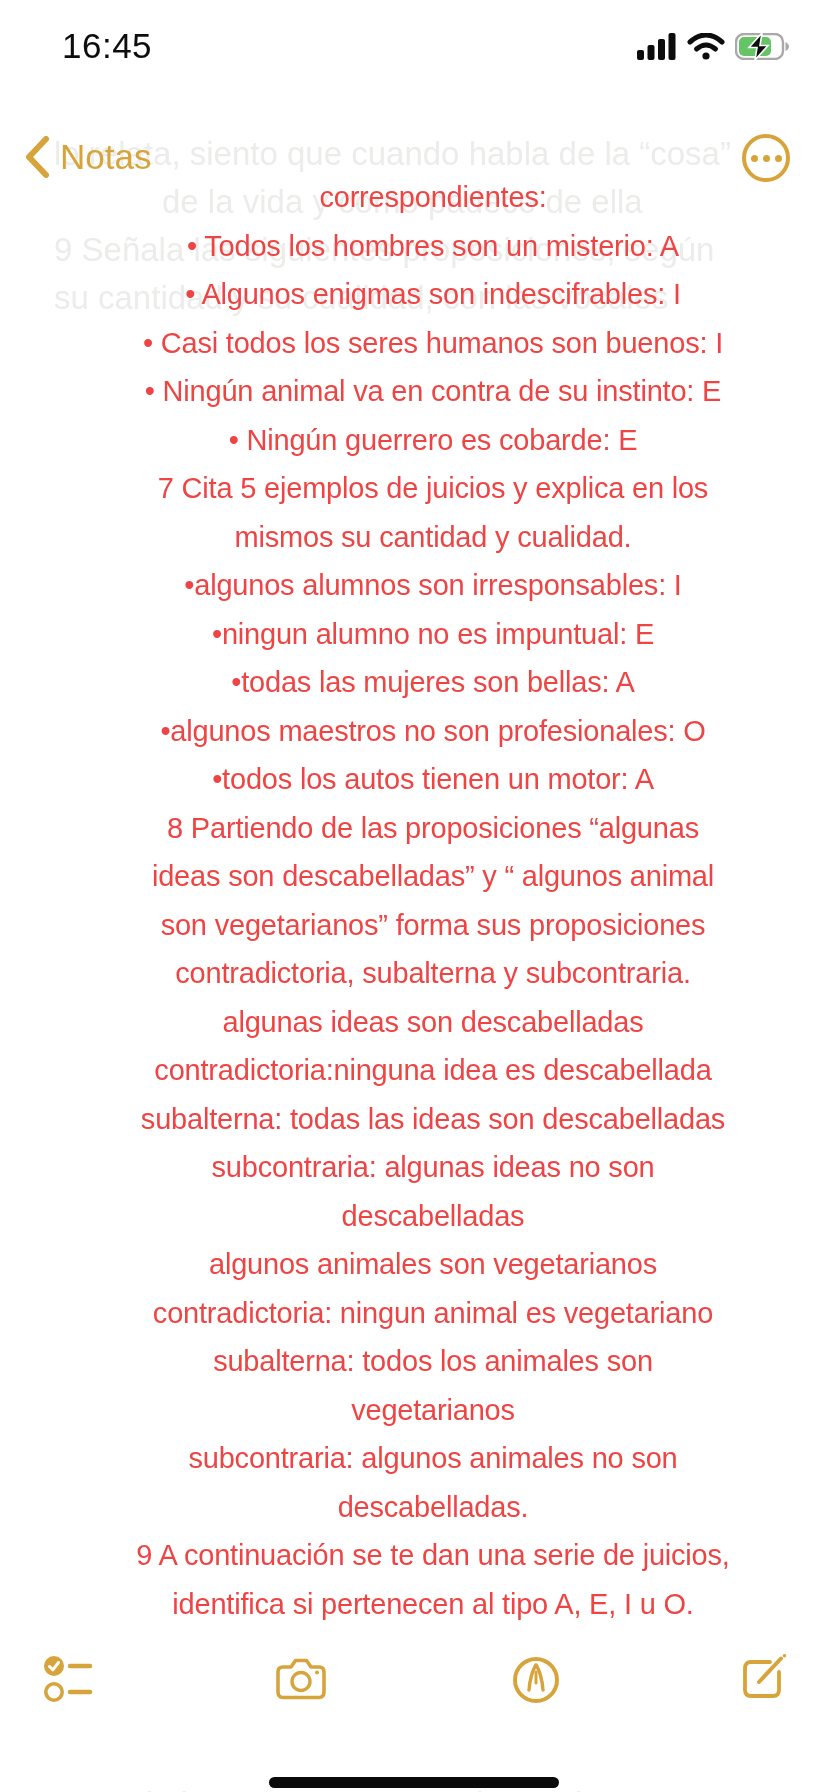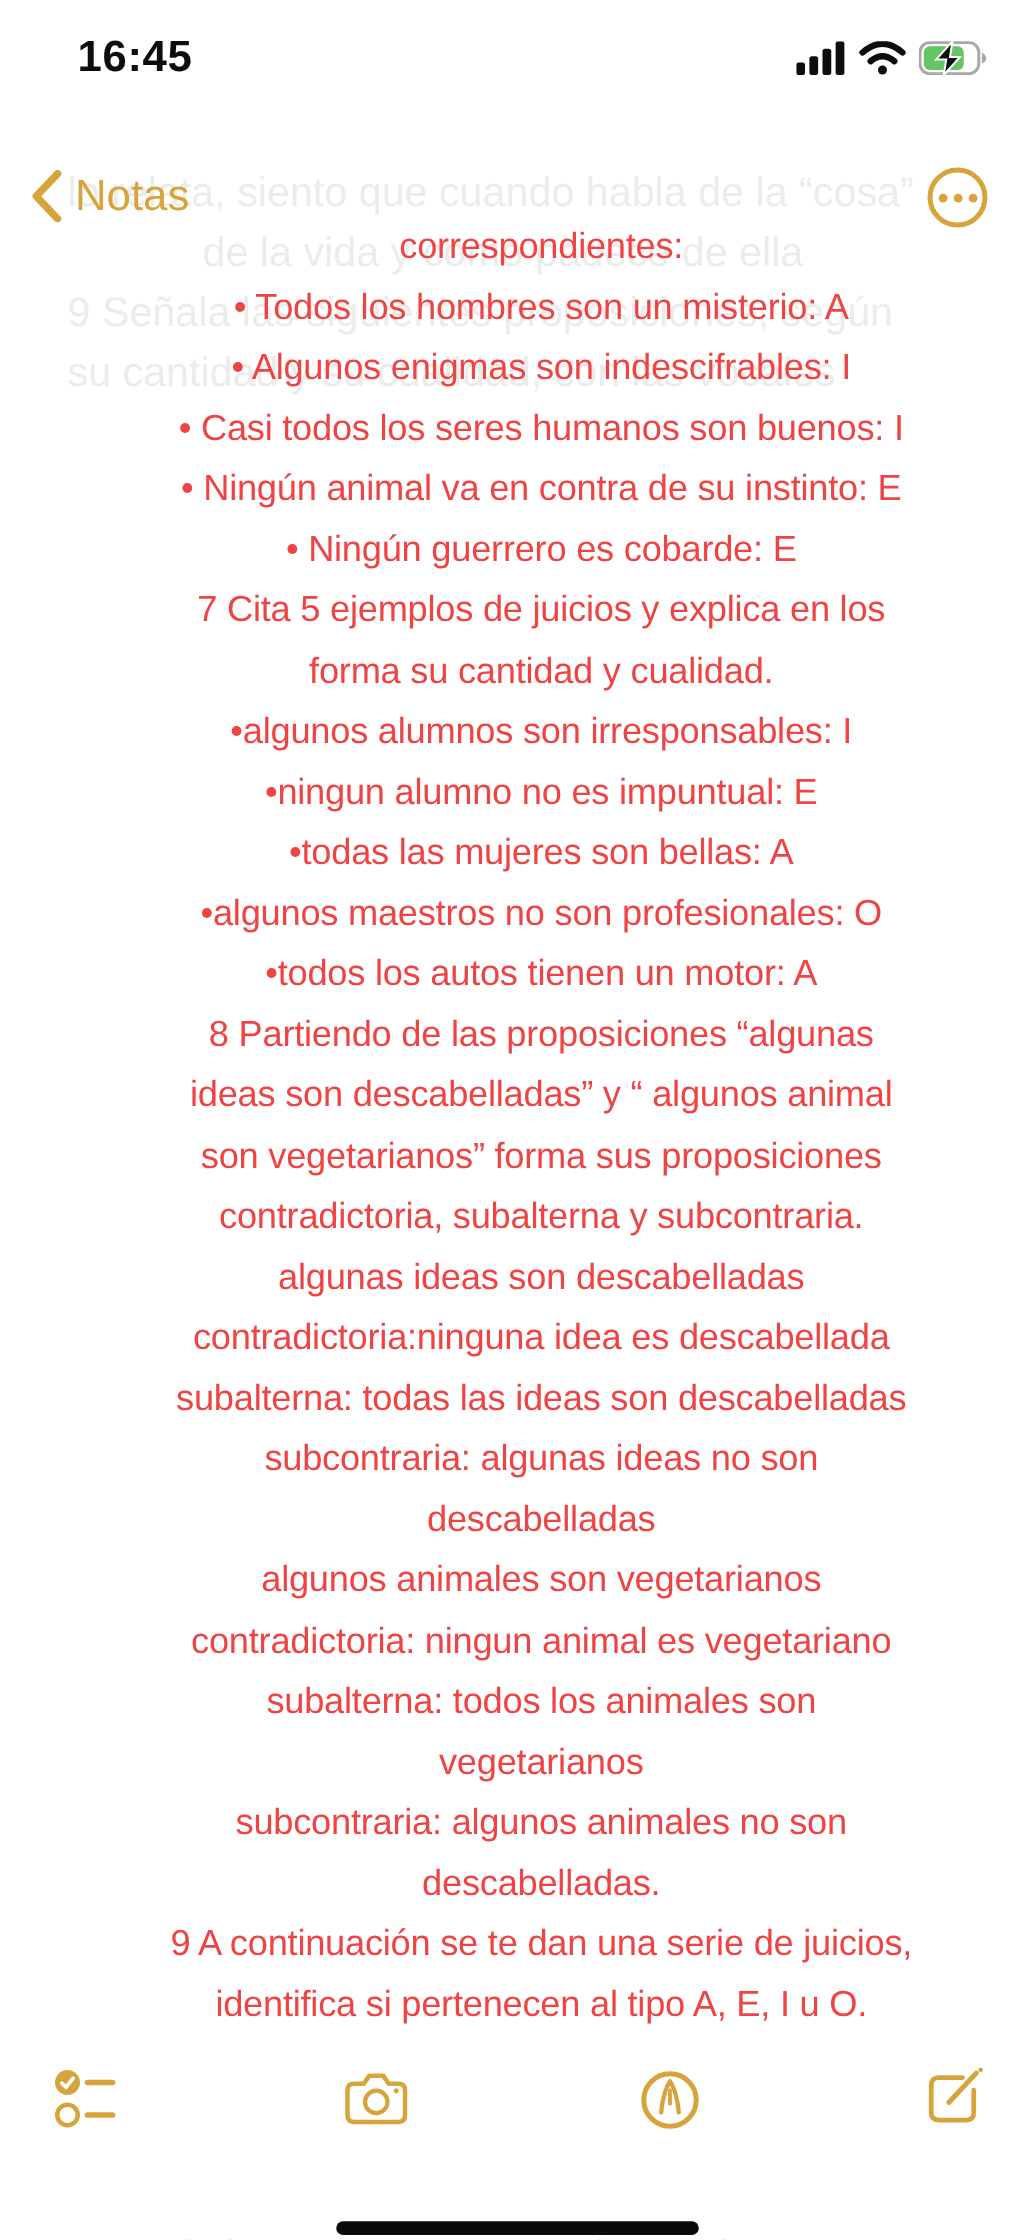--- a/index.html
+++ b/index.html
@@ -11,21 +11,21 @@
 
   
   .faded-layer { position:absolute; color:#ececea; font-size:33px; line-height:48px; white-space:pre; }
   .faded-top    { top:-14px; left:54px; right:10px; }
   .faded-top .faded-line:nth-of-type(2){ padding-left:108px; }
   .faded-bottom { top:1634px; left:54px; line-height:48.5px; }
   .faded-footer { top:1780px; left:58px; }
 
   
   .status-bar { position:absolute; top:0; left:0; right:0; height:90px; }
-  .status-time { position:absolute; left:62px; top:26px; font-size:35px; font-weight:700; color:#0d0d0d; letter-spacing:0.5px; }
+  .status-time { position:absolute; left:62px; top:26px; font-size:35px; font-weight:400; color:#0d0d0d; letter-spacing:0.5px; }
   .status-icons { position:absolute; right:38px; top:33px; display:flex; align-items:flex-end; gap:10px; }
 
   
   .nav-bar { position:absolute; top:128px; left:0; right:0; height:66px; }
   .back-button { position:absolute; left:24px; top:8px; display:flex; align-items:center; gap:10px; cursor:pointer; }
   .back-label { color:#d7a43b; font-size:35px; }
   .more-button { position:absolute; right:38px; top:6px; width:48px; height:48px;
     border:4px solid #d7a43b; border-radius:50%; background:transparent;
     display:flex; align-items:center; justify-content:center; gap:5px; cursor:pointer; }
   .more-button .dot { width:7px; height:7px; border-radius:50%; background:#d7a43b; }
@@ -93,21 +93,21 @@
 
   <div class="note-body">
 
   <div class="note-line">correspondientes:</div>
       <div class="note-line">• Todos los hombres son un misterio: A</div>
       <div class="note-line">• Algunos enigmas son indescifrables: I</div>
       <div class="note-line">• Casi todos los seres humanos son buenos: I</div>
       <div class="note-line">• Ningún animal va en contra de su instinto: E</div>
       <div class="note-line">• Ningún guerrero es cobarde: E</div>
       <div class="note-line">7 Cita 5 ejemplos de juicios y explica en los</div>
-      <div class="note-line">forma su cantidad y cualidad.</div>
+      <div class="note-line">mismos su cantidad y cualidad.</div>
       <div class="note-line">•algunos alumnos son irresponsables: I</div>
       <div class="note-line">•ningun alumno no es impuntual: E</div>
       <div class="note-line">•todas las mujeres son bellas: A</div>
       <div class="note-line">•algunos maestros no son profesionales: O</div>
       <div class="note-line">•todos los autos tienen un motor: A</div>
       <div class="note-line">8 Partiendo de las proposiciones “algunas</div>
       <div class="note-line">ideas son descabelladas” y “ algunos animal</div>
       <div class="note-line">son vegetarianos” forma sus proposiciones</div>
       <div class="note-line">contradictoria, subalterna y subcontraria.</div>
       <div class="note-line">algunas ideas son descabelladas</div>

